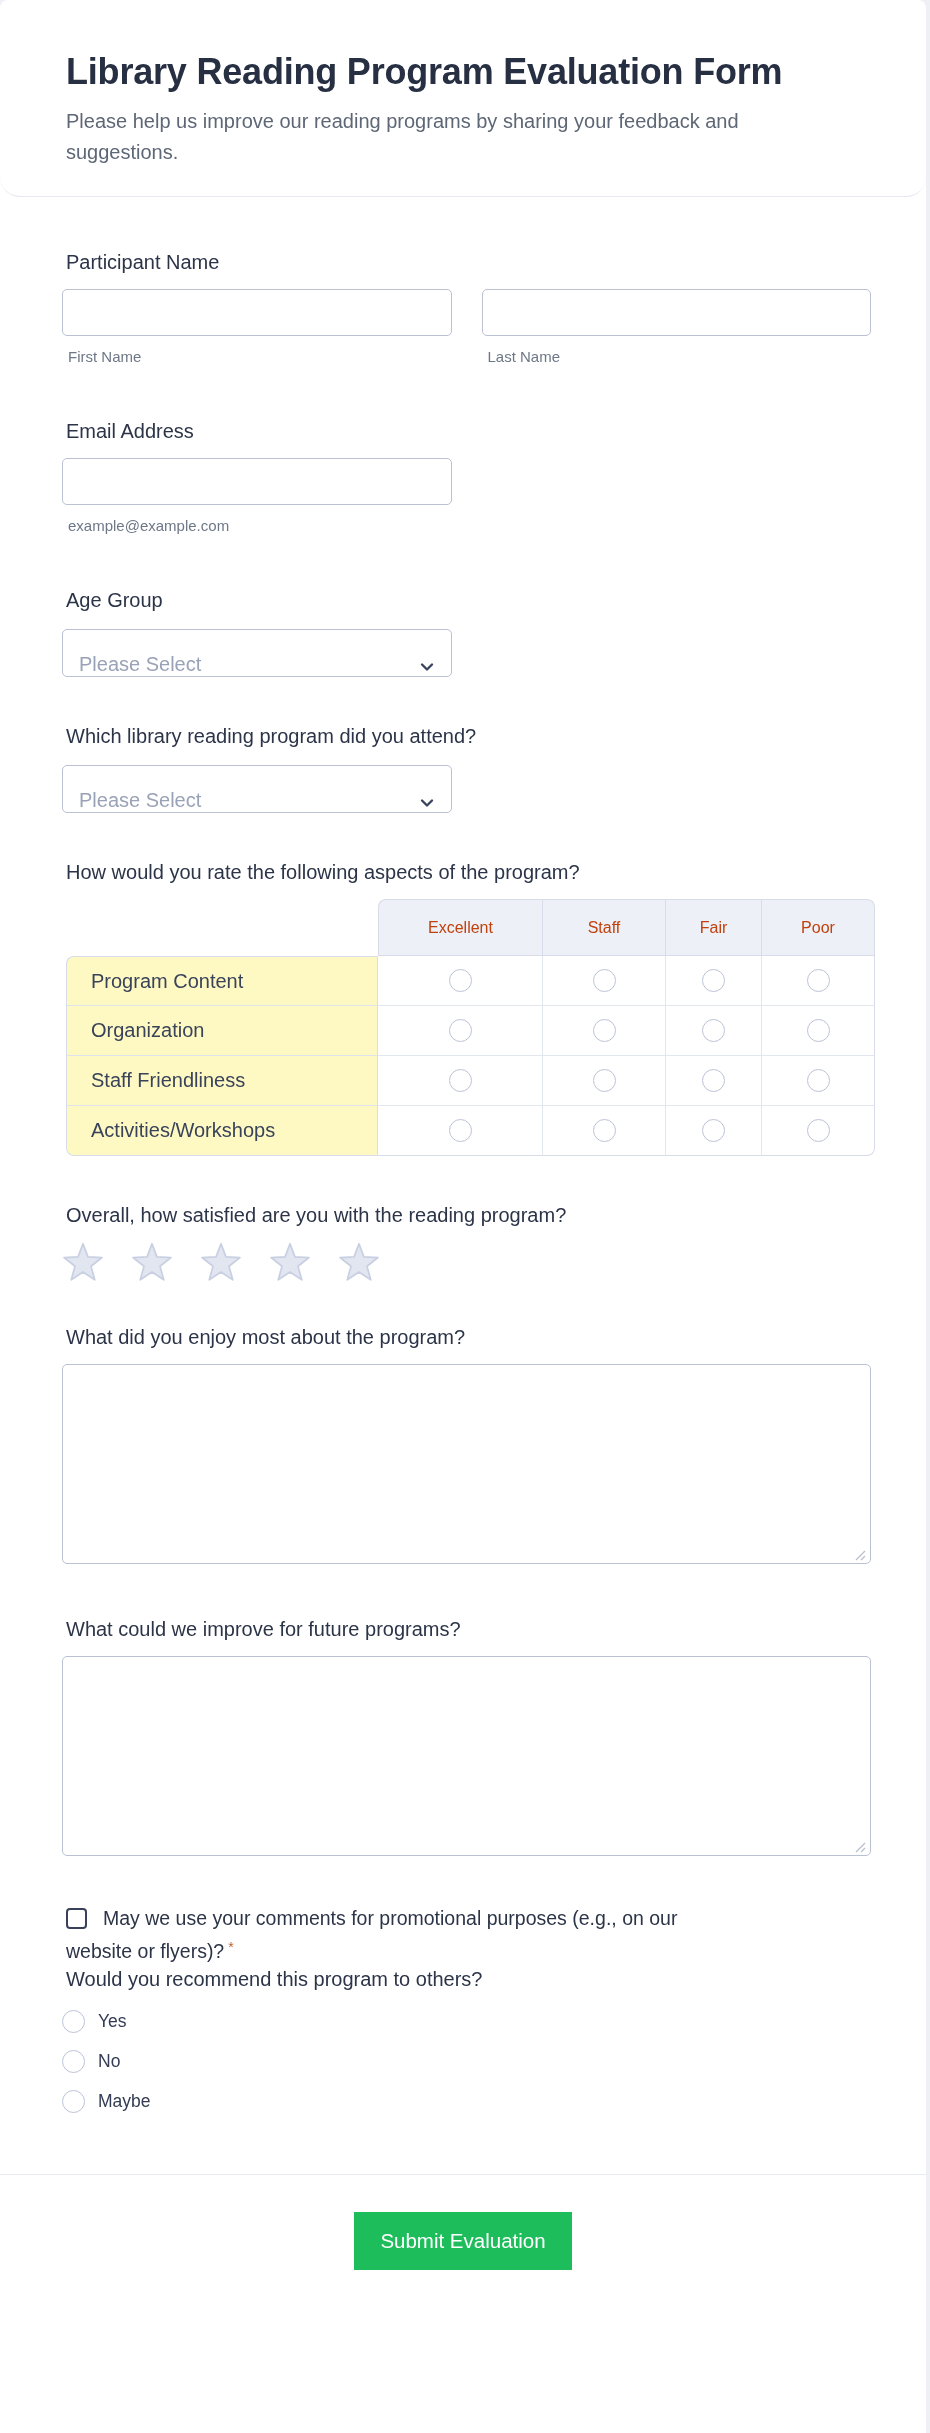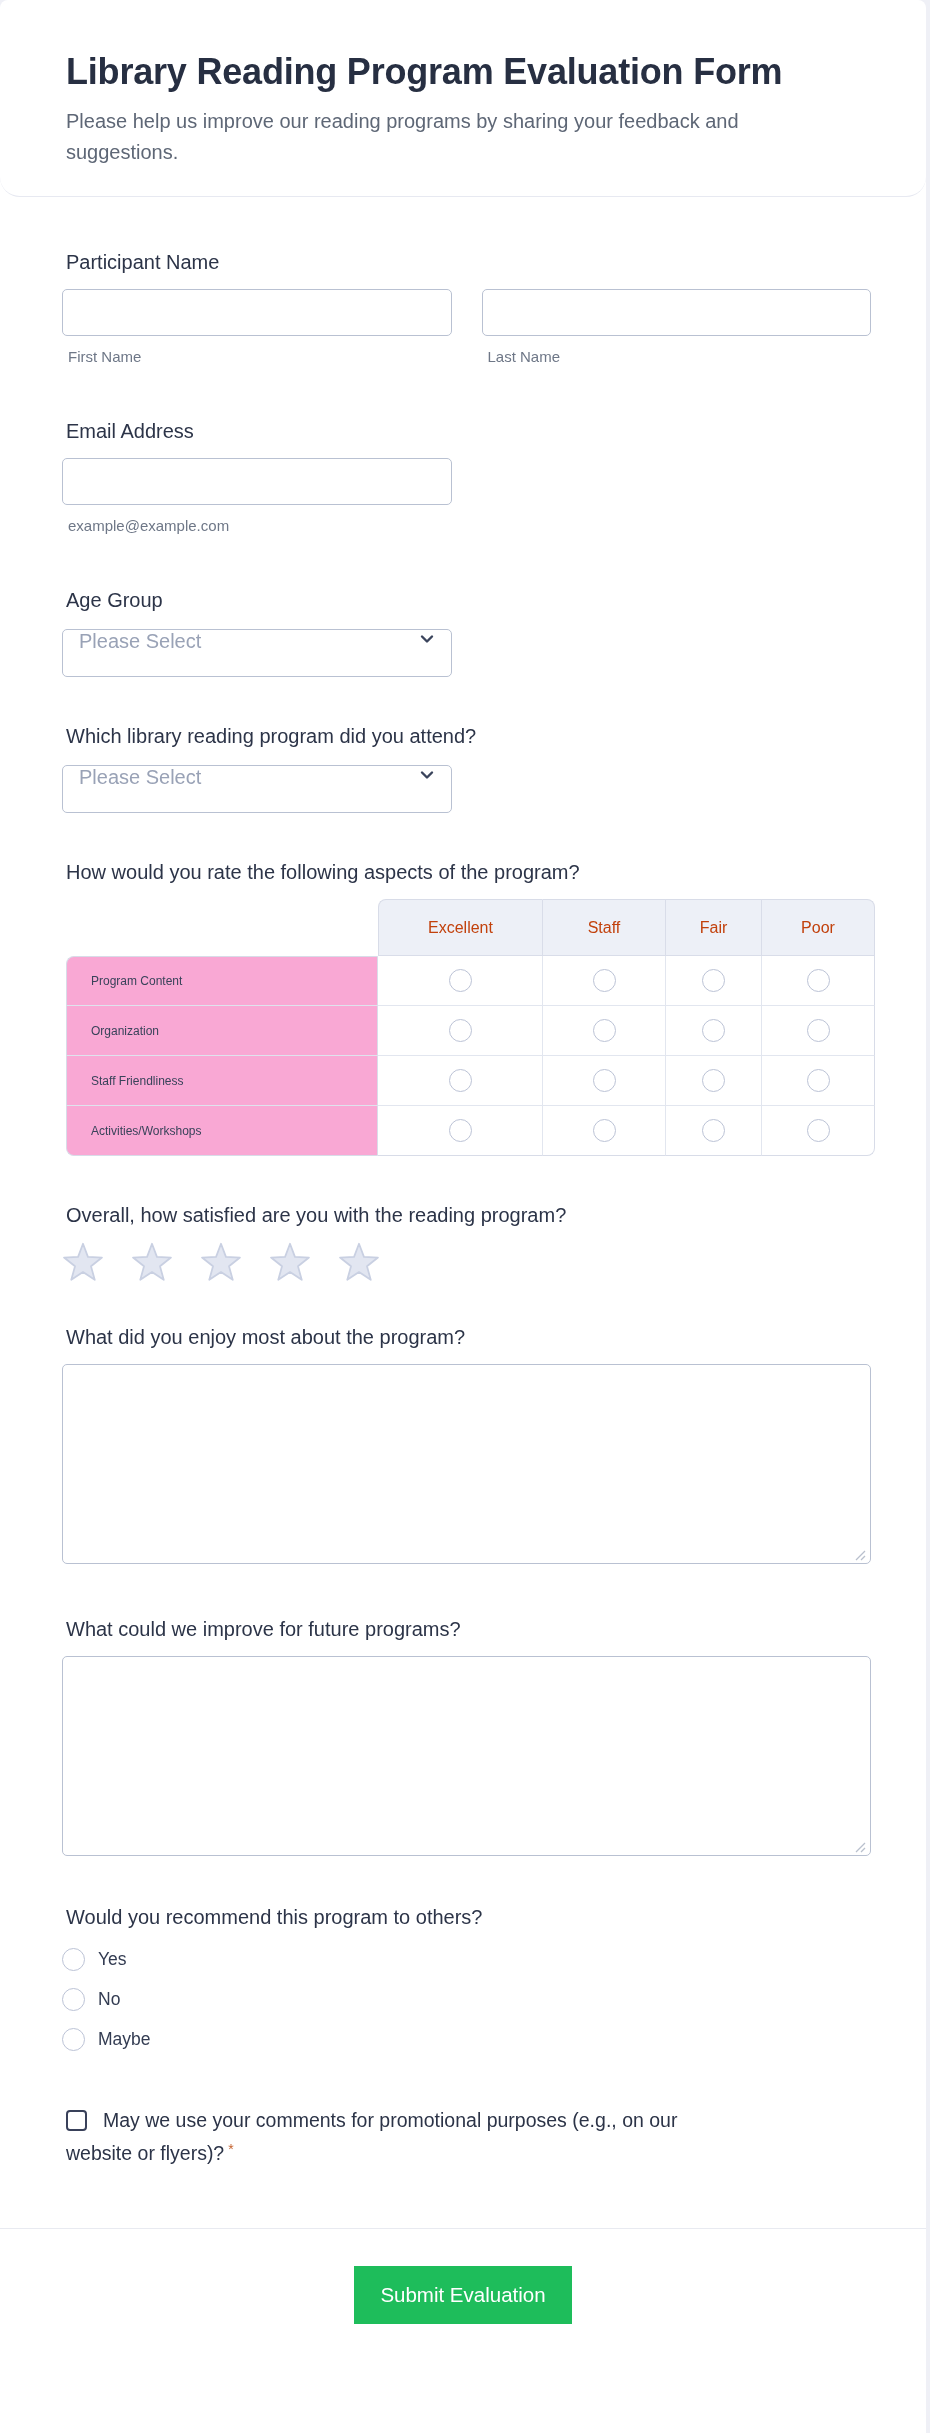--- a/index.html
+++ b/index.html
@@ -20,34 +20,34 @@
 
   .name-row { display:flex; gap:30px; margin-top:14px; }
   .name-col { flex:1; }
   .text-input { display:block; width:100%; height:47px; border:1px solid #b9c1d2; border-radius:5px; background:#fff; font-size:20px; color:#2c3448; padding:0 14px; outline:none; }
   .w-half { width:390px; }
 
   .f-name { margin-bottom:52px; }
   .f-email { margin-bottom:52px; }
   .f-email .text-input { margin-top:14px; }
 
-  .select-box { margin-top:16px; width:390px; height:48px; border:1px solid #b9c1d2; border-radius:5px; background:#fff; display:flex; align-items:flex-start; justify-content:space-between; padding:0 15px 0 16px; cursor:pointer; }
+  .select-box { margin-top:16px; width:390px; height:48px; border:1px solid #b9c1d2; border-radius:5px; background:#fff; display:flex; align-items:flex-end; justify-content:space-between; padding:0 15px 0 16px; cursor:pointer; }
   .select-placeholder { font-size:20px; color:#99a2b6; }
   .f-age { margin-bottom:46px; }
   .f-program { margin-bottom:46px; }
 
   
   .f-matrix { margin-bottom:46px; }
   .matrix-table { margin:14px 0 0 4px; border-collapse:separate; border-spacing:0; table-layout:fixed; width:809px; }
   .matrix-table th, .matrix-table td { overflow:hidden; }
   .mt-corner { background:transparent; border:none; }
   .mt-colhead { height:57px; background:#edf0f7; font-size:16px; font-weight:500; color:#c2410c; text-align:center; border-top:1px solid #d8dce8; border-right:1px solid #d9dde9; border-bottom:1px solid #d9dde9; }
   .mt-colhead.first { border-left:1px solid #d8dce8; border-top-left-radius:8px; }
   .mt-colhead.last { border-top-right-radius:8px; border-right:1px solid #d8dce8; }
-  .mt-rowlabel { height:50px; background:#f9a8d4; font-size:12px; font-weight:500; color:#39435a; text-align:left; padding-left:24px; border-left:1px solid #d8dce8; border-right:1px solid #d9dde9; border-bottom:1px solid #dfe3ed; }
+  .mt-rowlabel { height:50px; background:#fef9c3; font-size:20px; font-weight:500; color:#39435a; text-align:left; padding-left:24px; border-left:1px solid #d8dce8; border-right:1px solid #d9dde9; border-bottom:1px solid #dfe3ed; }
   .matrix-table tbody tr:first-child .mt-rowlabel { border-top:1px solid #d8dce8; border-top-left-radius:8px; }
   .matrix-table tbody tr:last-child .mt-rowlabel { border-bottom:1px solid #d8dce8; border-bottom-left-radius:8px; }
   .mt-cell { background:#fff; text-align:center; border-right:1px solid #e2e6ef; border-bottom:1px solid #e2e6ef; }
   .matrix-table tbody tr td.last { border-right:1px solid #d8dce8; }
   .matrix-table tbody tr:last-child td { border-bottom:1px solid #d8dce8; }
   .matrix-table tbody tr:last-child td.last { border-bottom-right-radius:8px; }
   .radio-circle { display:inline-block; width:23px; height:23px; border:1px solid #bcc3d6; border-radius:50%; background:#fff; vertical-align:middle; cursor:pointer; }
 
   
   .f-stars { margin-bottom:40px; }
@@ -217,42 +217,42 @@
     <section class="field f-textarea f-textarea2">
       <div class="q-label">What could we improve for future programs?</div>
       <div class="ta-wrap">
         <textarea class="big" style=""></textarea>
         <span class="resize-handle"><svg width="12" height="12" viewBox="0 0 12 12">
               <path d="M2 11 L11 2 M7 11 L11 7" stroke="#b9c0cd" stroke-width="1.3" fill="none"></path>
             </svg></span>
       </div>
     </section>
 
+    <section class="field f-consent">
+      <label class="consent-label"><span class="checkbox-square"></span><span>May we use your comments for promotional purposes (e.g., on our website or flyers)?</span><sup class="req-star">*</sup></label>
+    </section>
+
     <section class="field f-radio">
       <div class="q-label">Would you recommend this program to others?</div>
       <div class="radio-list">
         <div class="radio-option">
           <span class="radio-circle"></span>
           <span class="opt-label">Yes</span>
         </div>
         <div class="radio-option">
           <span class="radio-circle"></span>
           <span class="opt-label">No</span>
         </div>
         <div class="radio-option">
           <span class="radio-circle"></span>
           <span class="opt-label">Maybe</span>
         </div>
       </div>
     </section>
 
-    <section class="field f-consent">
-      <label class="consent-label"><span class="checkbox-square"></span><span>May we use your comments for promotional purposes (e.g., on our website or flyers)?</span><sup class="req-star">*</sup></label>
-    </section>
-
   </main>
 
   <hr class="footer-divider">
 
   <div class="submit-row">
     <button class="submit-btn">Submit Evaluation</button>
   </div>
 
 </div>
 

